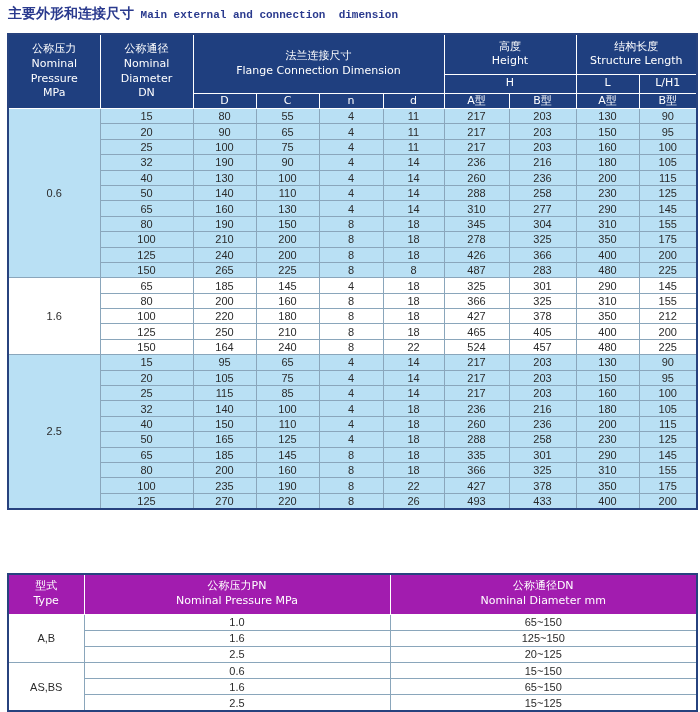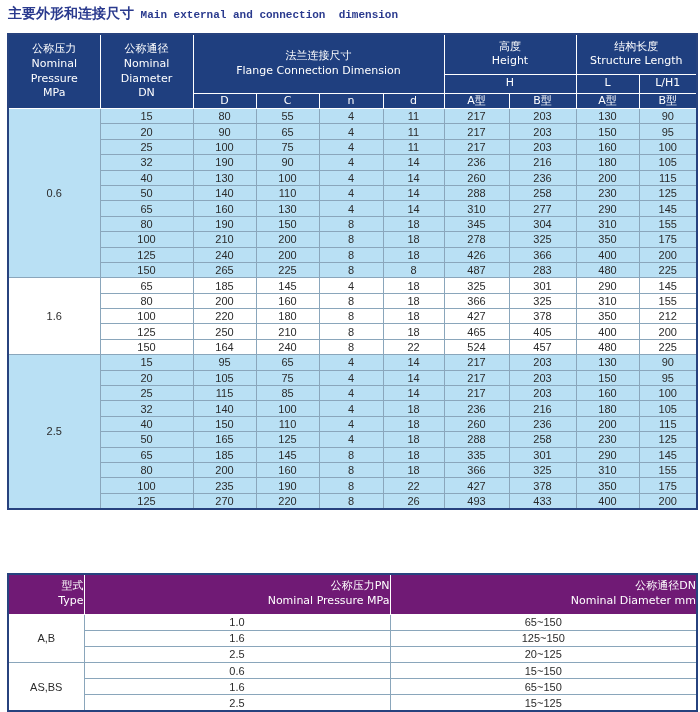--- a/index.html
+++ b/index.html
@@ -72,28 +72,28 @@
 
   
   .types {
     position: absolute;
     left: 7px;
     top: 573px;
     width: 690px;
     border: 2px solid #27427e;
   }
   .types th {
-    background: #701a75;
+    background: #a21caf;
     color: #ffffff;
     border: 1px solid #ffffff;
     font-weight: normal;
     font-size: 11px;
     line-height: 1.35;
     white-space: pre-line;
-    text-align: right;
+    text-align: center;
     vertical-align: middle;
     font-family: "DejaVu Sans", "Liberation Sans", sans-serif;
   }
   .types thead tr { height: 40px; }
   .types td {
     border: 1px solid #8aa6bb;
     background: #ffffff;
     text-align: center;
     vertical-align: middle;
     font-size: 11px;

